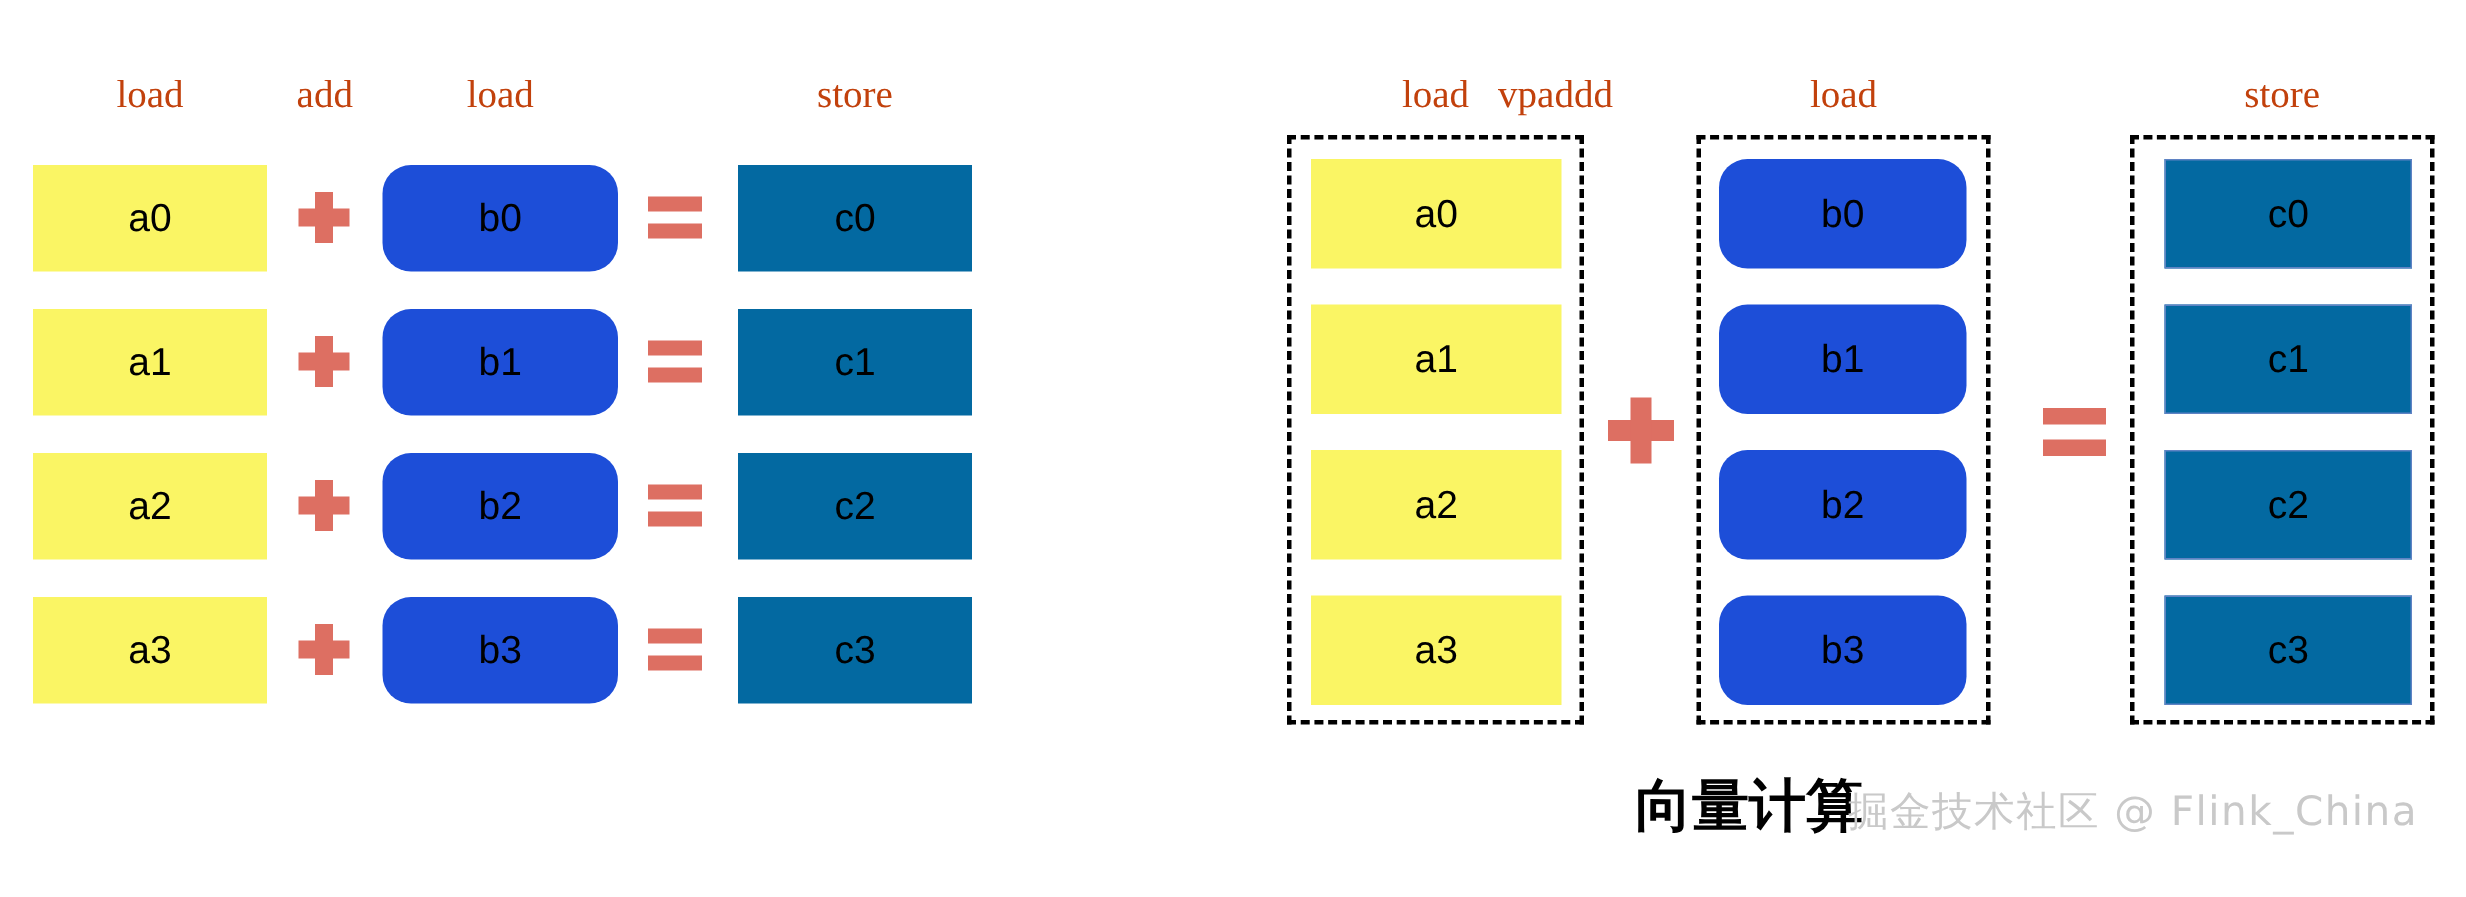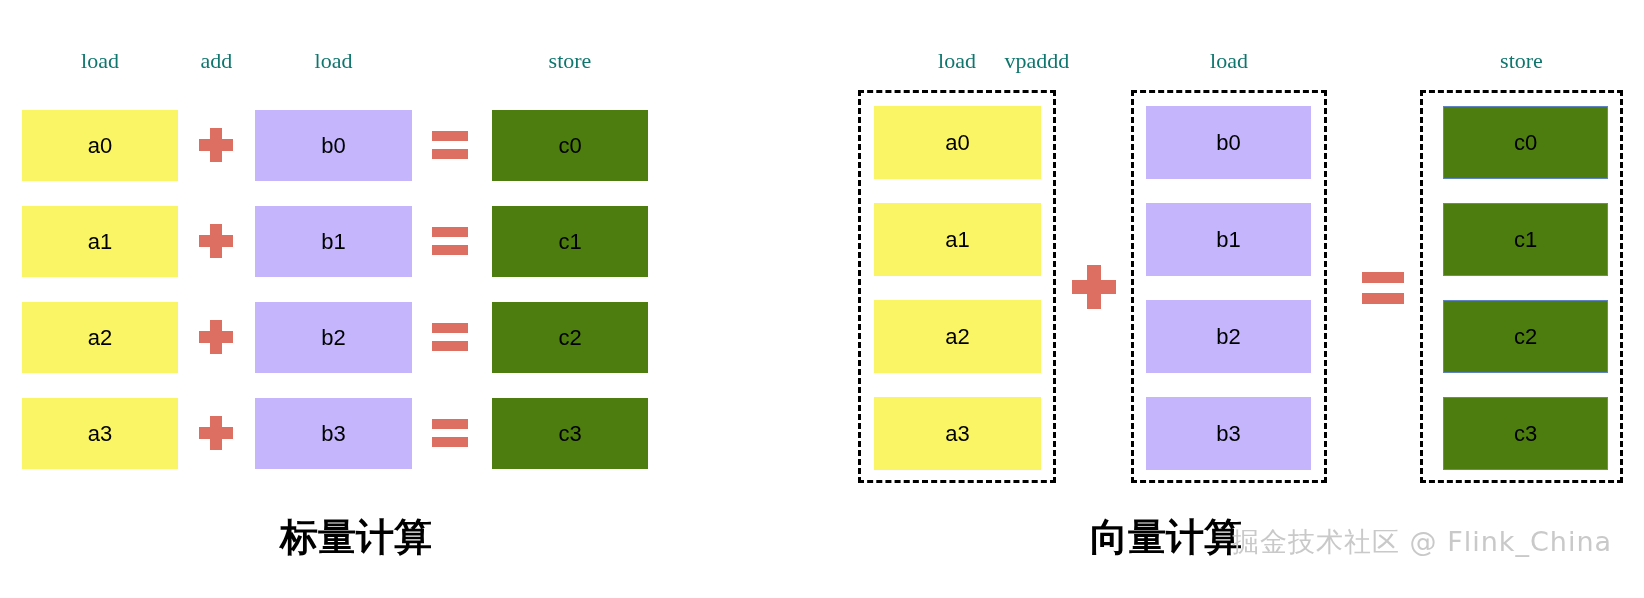--- a/index.html
+++ b/index.html
@@ -15,41 +15,41 @@
     font-family: "Liberation Sans", sans-serif;
   }
 
   
   .abs { position: absolute; }
 
   
   .op-label {
     position: absolute;
     font-family: "Liberation Serif", serif;
-    font-size: 22px;
-    color: #0f766e;
+    font-size: 26px;
+    color: #c2410c;
     text-align: center;
     white-space: nowrap;
     line-height: 1;
   }
 
   
   .cell {
     position: absolute;
     display: flex;
     align-items: center;
     justify-content: center;
     font-family: "Liberation Sans", sans-serif;
-    font-size: 22px;
+    font-size: 26px;
     color: #000000;
     box-sizing: border-box;
   }
   .cell.yellow { background: #faf564; }
-  .cell.green  { background: #c4b5fd; }
-  .cell.blue   { background: #4d7c0f; }
+  .cell.green  { background: #1d4ed8; border-radius: 19px; }
+  .cell.blue   { background: #0369a1; }
   .cell.blue.bordered { border: 1px solid #5f83c4; }
 
   
   .op-plus {
     position: absolute;
     width: 34px;
     height: 34px;
   }
   .op-plus::before,
   .op-plus::after {
@@ -159,21 +159,20 @@
 
   <div class="cell yellow" style="left:22px; top:398px; width:156px; height:71px;">a3</div>
   <div class="op-plus" style="left:199px; top:416px;"></div>
   <div class="cell green" style="left:255px; top:398px; width:157px; height:71px;">b3</div>
   <div class="op-eq" style="left:432px; top:419px;">
     <span class="bar-top"></span>
     <span class="bar-bottom"></span>
   </div>
   <div class="cell blue" style="left:492px; top:398px; width:156px; height:71px;">c3</div>
 
-  <div class="caption" style="left:280px; top:518px;">标量计算</div>
 </div>
 
 <div class="abs" style="left:0; top:0; width:1644px; height:598px;">
 
   <div class="op-label" style="left:858px; top:50px; width:198px;">load</div>
   <div class="op-label" style="left:977px; top:50px; width:120px;">vpaddd</div>
   <div class="op-label" style="left:1131px; top:50px; width:196px;">load</div>
   <div class="op-label" style="left:1420px; top:50px; width:203px;">store</div>
 
   <div class="vec-group" style="left:858px; top:90px; width:198px; height:393px;"></div>

